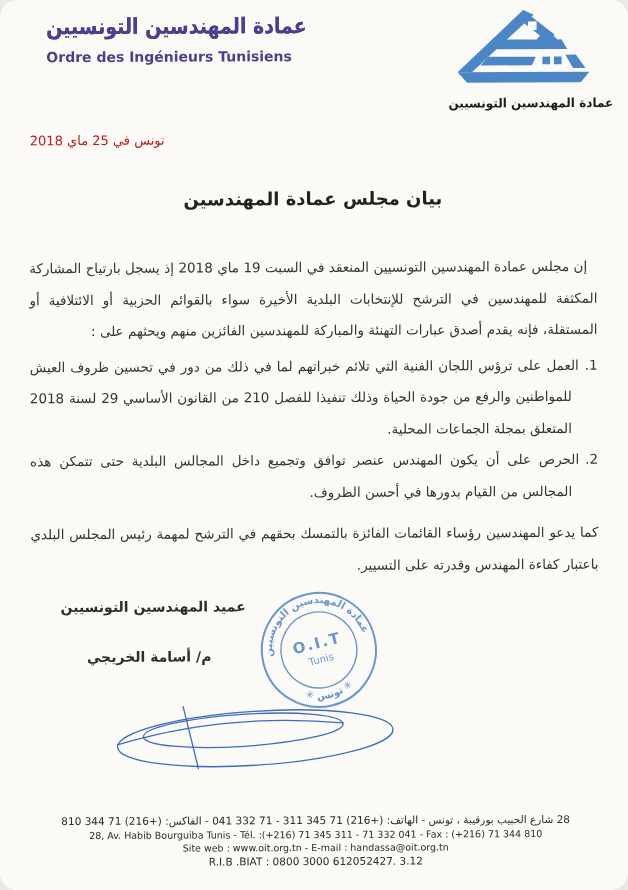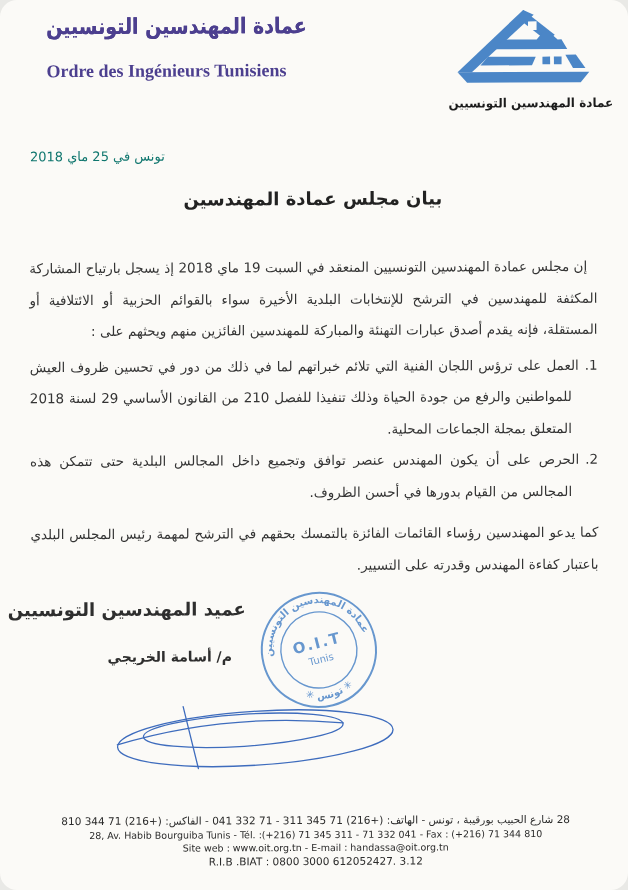--- a/index.html
+++ b/index.html
@@ -13,33 +13,33 @@
   #sheet{position:absolute;inset:0;transform:rotate(-0.25deg);}
 
   
   .hdr-left{position:absolute;left:48px;top:14px;width:220px;text-align:center;}
   .calligraphy{
     font-size:19px;font-weight:bold;color:var(--brand-purple);
     white-space:nowrap;transform:scaleY(1.15);letter-spacing:1px;
     text-shadow:0 0 .6px var(--brand-purple);
   }
   .org-fr{
-    margin-top:24px;font-size:18px;font-weight:bold;color:var(--brand-purple);
-    white-space:nowrap;letter-spacing:0px;font-family:Liberation Serif, serif;
+    margin-top:12px;font-size:14px;font-weight:bold;color:var(--brand-purple);
+    white-space:nowrap;letter-spacing:0px;
   }
   .hdr-logo{position:absolute;left:450px;top:8px;width:152px;text-align:center;}
   .logo-caption{
     margin-top:1px;font-size:12px;font-weight:bold;color:#1c1c1c;
     white-space:nowrap;transform:scaleY(1.05);
   }
 
   
   .date-line{
-    position:absolute;left:26px;top:148px;width:140px;
-    direction:rtl;font-size:13px;color:#0f766e;white-space:nowrap;
+    position:absolute;left:26px;top:132px;width:140px;
+    direction:rtl;font-size:13px;color:#b91c1c;white-space:nowrap;
   }
   .doc-title{
     position:absolute;left:0;top:188px;width:100%;text-align:center;
     font-size:18px;font-weight:bold;color:#222;direction:rtl;
   }
 
   
   .body-text{
     position:absolute;left:30px;top:252px;width:568px;
     direction:rtl;text-align:justify;font-size:13.5px;line-height:31.5px;
@@ -48,24 +48,24 @@
   .para{margin:0;}
   .intro{text-indent:10px;}
   .list{margin-top:4px;}
   .list-item{padding-right:26px;text-indent:-26px;margin:0;}
   .item-num{margin-left:6px;}
   .closing{margin-top:10px;}
 
   
   .sig-role{
     position:absolute;left:70px;top:598px;width:175px;text-align:center;
-    direction:rtl;font-size:18px;font-weight:bold;color:#2e2e2e;white-space:nowrap;
+    direction:rtl;font-size:14px;font-weight:bold;color:#2e2e2e;white-space:nowrap;
   }
   .sig-name{
-    position:absolute;left:86px;top:648px;width:145px;text-align:right;
+    position:absolute;left:86px;top:648px;width:145px;text-align:left;
     direction:rtl;font-size:14px;font-weight:bold;color:#2e2e2e;white-space:nowrap;
   }
   .stamp{
     position:absolute;left:256px;top:588px;width:124px;height:124px;
     transform:rotate(-14deg);opacity:.85;
   }
   .stamp text{fill:var(--stamp-blue);}
   .scribble{position:absolute;left:104px;top:696px;}
 
   

